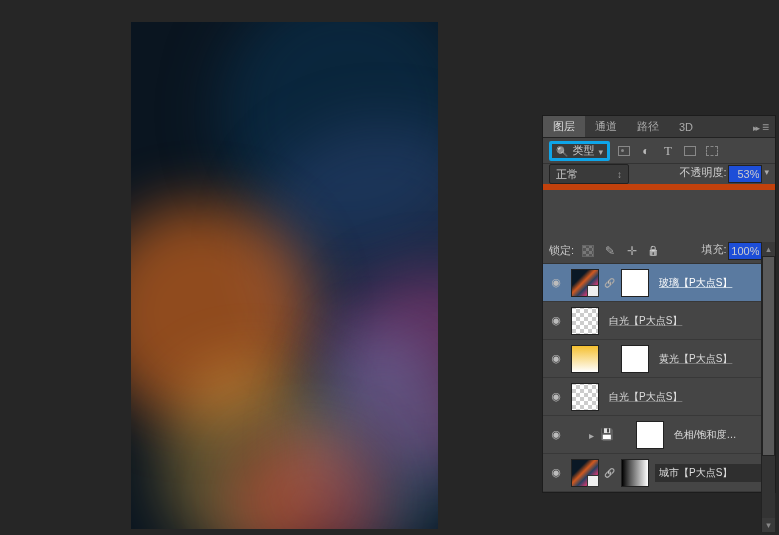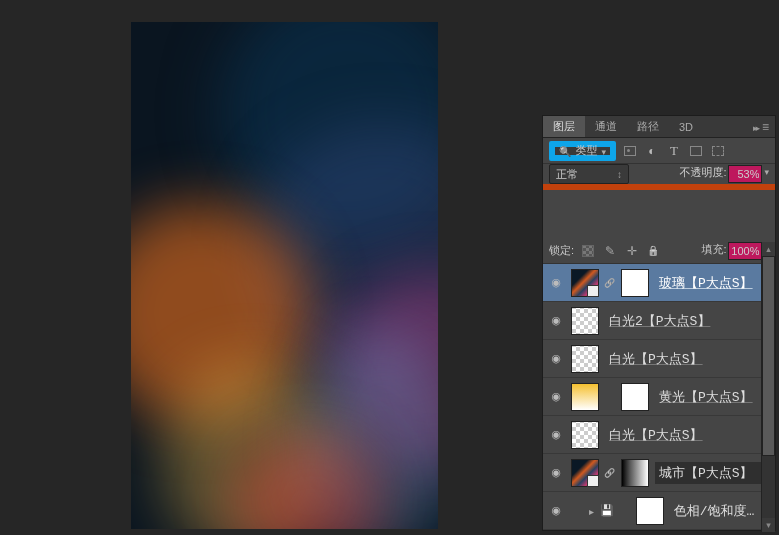--- a/index.html
+++ b/index.html
@@ -80,21 +80,21 @@
     height: 26px;
     background: #454545;
     padding: 0 6px;
     gap: 6px;
     border-bottom: 1px solid #333;
   }
   .filter-box {
     display: flex;
     align-items: center;
     background: #3a3a3a;
-    border: 6px solid #0ea5e9;
+    border: 3px solid #0ea5e9;
     border-radius: 2px;
     height: 20px;
     padding: 0 4px;
     gap: 4px;
   }
   .magnifier-icon::before { content: "\1F50D"; font-size: 10px; filter: grayscale(1); }
   .chev-down::before { content: "\25BE"; font-size: 9px; color: #aaa; }
   .tb-icon {
     width: 16px; height: 16px;
     display: flex; align-items: center; justify-content: center;
@@ -128,21 +128,21 @@
     border-radius: 2px;
   }
   .dd .arrows2::before { content: "\2195"; font-size: 10px; color: #999; }
   .field {
     display: flex;
     gap: 2px;
   }
   .field input {
     width: 34px;
     height: 18px;
-    background: #be185d;
+    background: #1d4ed8;
     border: 1px solid #222;
     color: #ccc;
     font-size: 11px;
     text-align: right;
     padding-right: 2px;
   }
 
   .lockbar {
     display: flex;
     align-items: center;
@@ -193,27 +193,26 @@
     width: 10px; display: flex; align-items: center; justify-content: center; color: #888;
   }
   .link.on::before { content: "\1F517"; font-size: 9px; filter: grayscale(1); }
   .layer-row .mask {
     width: 28px; height: 28px;
     background: #fff;
     border: 1px solid #222;
   }
   .layer-row .name {
     color: #ddd;
-    font-size: 13px;
+    font-size: 10px;
     padding-left: 4px;
     flex: 1;
     white-space: nowrap;
     text-decoration: underline;
     text-decoration-color: #777;
-    font-family: Liberation Mono, monospace;
   }
   .layer-row.selected { background: #5a7aa0; }
   .layer-row.selected .name { color: #fff; text-decoration-color: #bcd; }
 
   .layer-row .indent { width: 12px; }
   .adj-icon::before { content: "\1F4BE"; font-size: 11px; filter: grayscale(1); }
   .toggle-tri::before { content: "\25B8"; color: #aaa; font-size: 10px; }
   .last .name { background: #2f2f2f; padding: 2px 4px; text-decoration: none; }
 
   .scrollbar {
@@ -320,65 +319,60 @@
   <div class="layer-list">
 
     <div class="layer-row selected">
       <div class="eye"></div>
       <div class="thumb city smart"></div>
       <div class="link on"></div>
       <div class="mask"></div>
       <div class="name">玻璃【P大点S】</div>
     </div>
 
-    <div class="layer-row">
-      <div class="eye"></div>
-      <div class="thumb"></div>
-      <div class="name">白光2【P大点S】</div>
-    </div>
 
     <div class="layer-row">
       <div class="eye"></div>
       <div class="thumb"></div>
       <div class="name">白光【P大点S】</div>
     </div>
 
     <div class="layer-row">
       <div class="eye"></div>
       <div class="thumb yellow"></div>
       <div class="link"></div>
       <div class="mask"></div>
       <div class="name">黄光【P大点S】</div>
     </div>
 
 
     <div class="layer-row">
       <div class="eye"></div>
       <div class="thumb"></div>
       <div class="name">白光【P大点S】</div>
-    </div>
-
-    <div class="layer-row last">
-      <div class="eye"></div>
-      <div class="thumb city smart"></div>
-      <div class="link on"></div>
-      <div class="thumb cmask"></div>
-      <div class="name">城市【P大点S】</div>
     </div>
 
     <div class="layer-row">
       <div class="eye"></div>
       <div class="indent"></div>
       <span class="toggle-tri"></span>
       <span class="adj-icon"></span>
       <div class="link"></div>
       <div class="mask"></div>
       <div class="name" style="text-decoration:none">色相/饱和度…</div>
     </div>
 
+    <div class="layer-row last">
+      <div class="eye"></div>
+      <div class="thumb city smart"></div>
+      <div class="link on"></div>
+      <div class="thumb cmask"></div>
+      <div class="name">城市【P大点S】</div>
+    </div>
+
   </div>
 
   <div class="scrollbar">
     <div class="sbtn">▴</div>
     <div class="strack">
       <div class="sthumb"></div>
     </div>
     <div class="sbtn">▾</div>
   </div>
 

